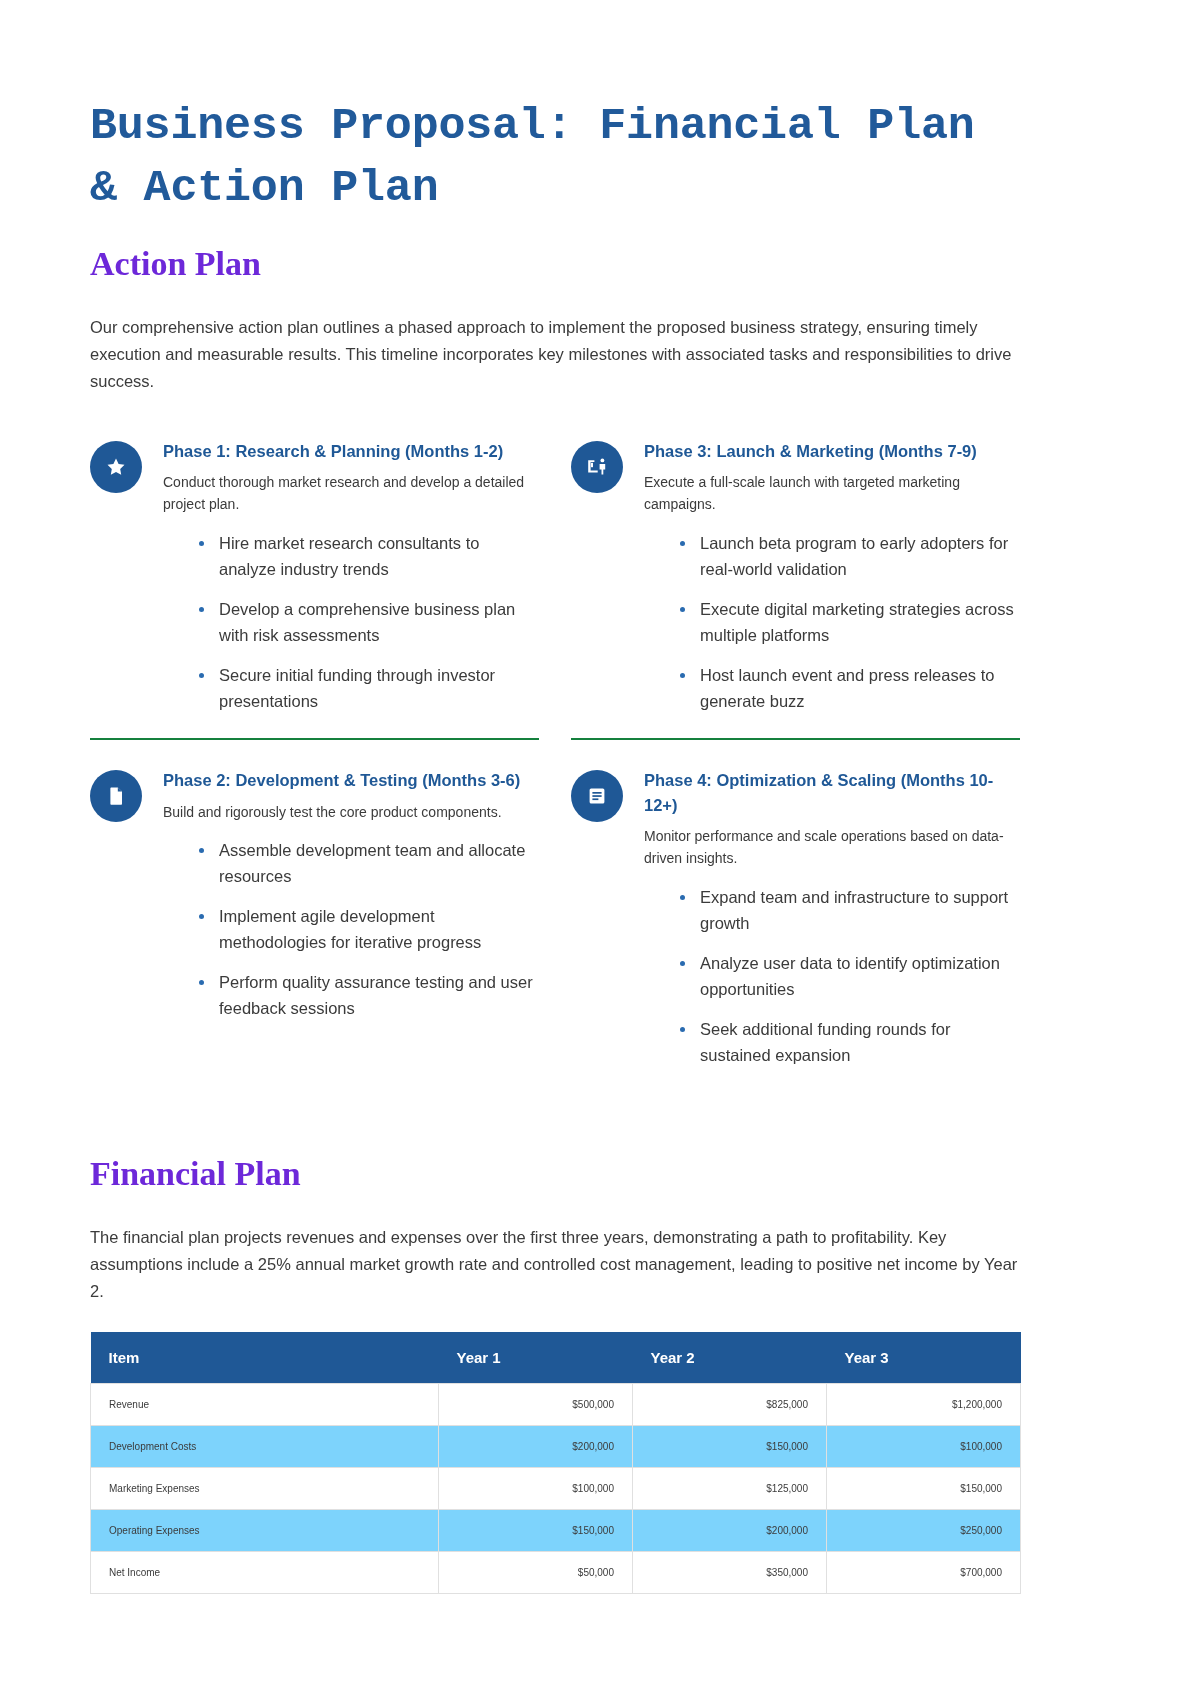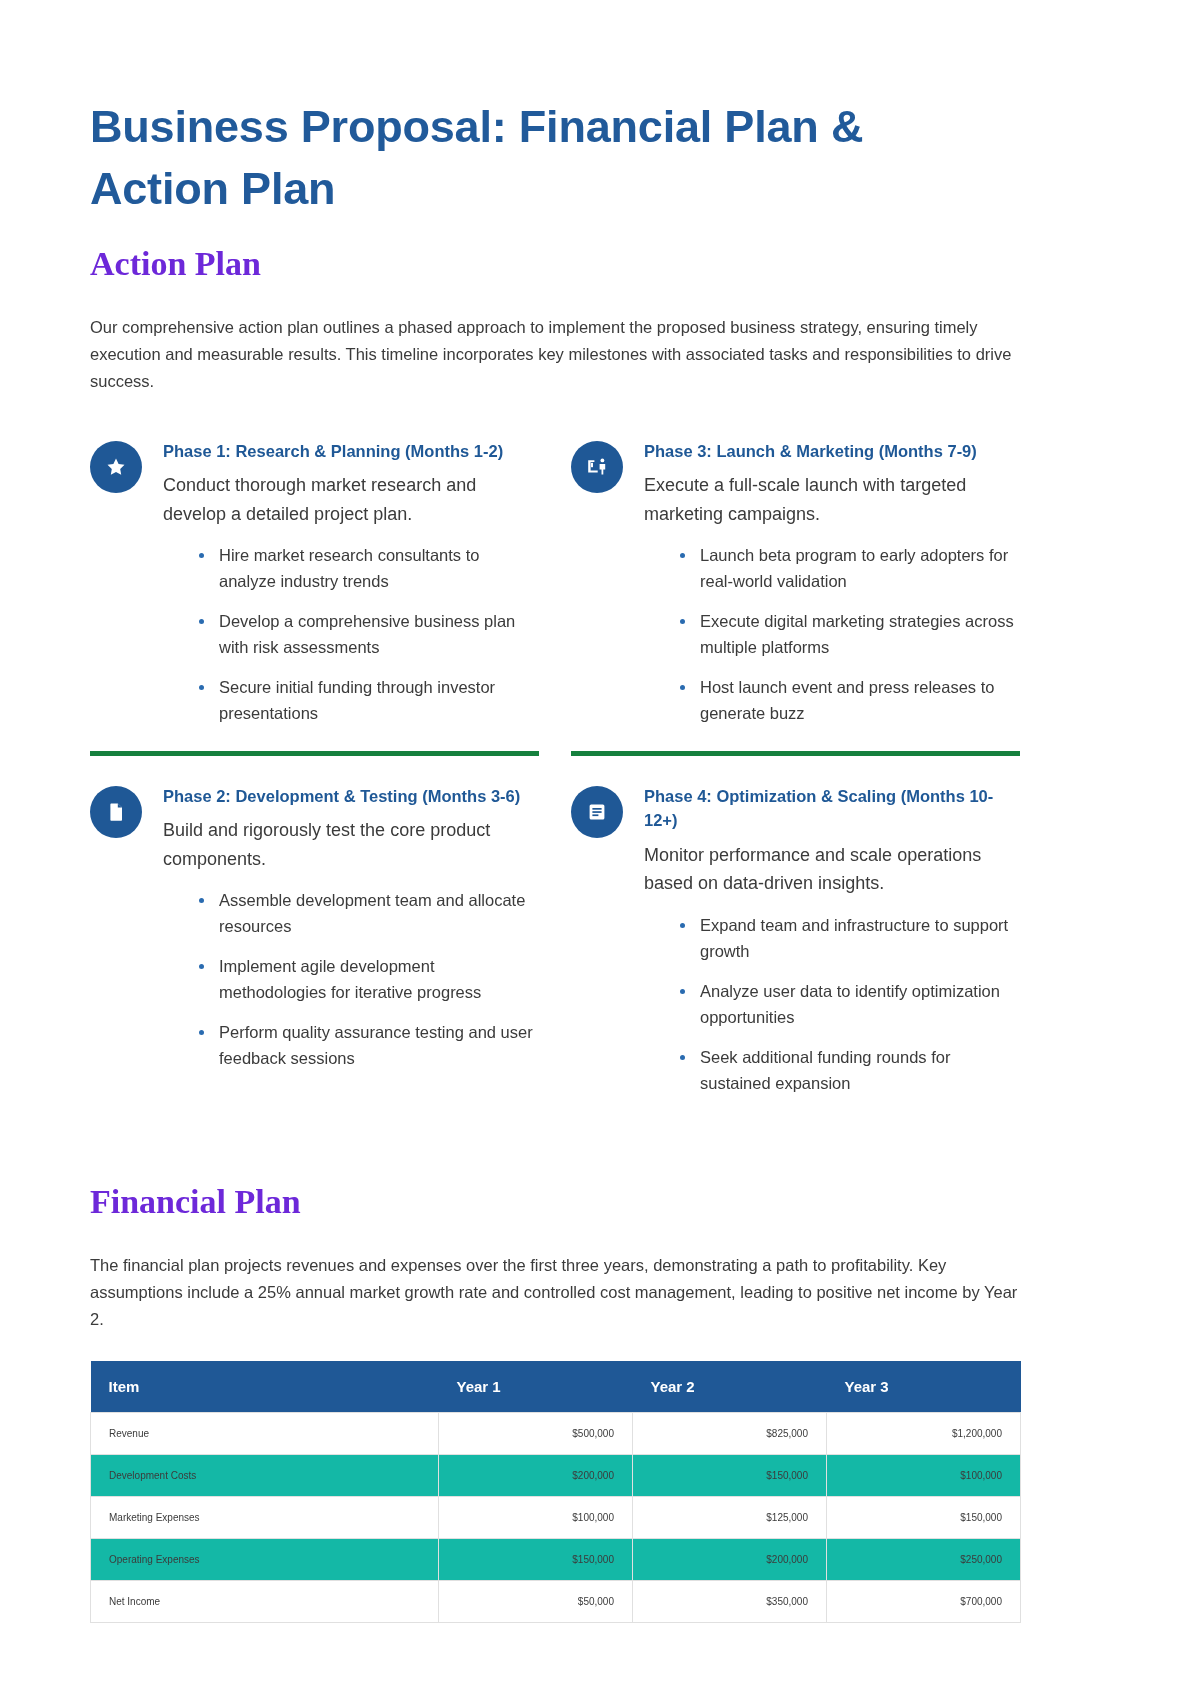--- a/index.html
+++ b/index.html
@@ -22,21 +22,21 @@
     padding: 96px 180px 40px 90px;
     background: #ffffff;
     position: relative;
   }
   .content {
     width: 930px;
   }
 
   
   h1.doc-title {
-    font-family: Liberation Sans, sans-serif;
+    font-family: Liberation Mono, monospace;
     font-size: 45px;
     line-height: 1.38;
     font-weight: bold;
     color: #215a9a;
     margin: 0 0 16px 0;
     letter-spacing: -0.2px;
     max-width: 920px;
   }
   h2.section-title {
     font-family: "Liberation Serif", serif;
@@ -66,21 +66,21 @@
     column-gap: 32px;
     margin-top: 24px;
   }
   .phase-card {
     display: flex;
     align-items: flex-start;
     padding: 20px 0 24px 0;
     box-sizing: border-box;
   }
   .phase-card.row2 {
-    border-top: 5px solid #15803d;
+    border-top: 2px solid #15803d;
     padding-top: 28px;
   }
   .phase-icon {
     flex: 0 0 auto;
     width: 52px;
     height: 52px;
     border-radius: 50%;
     background: #1f5896;
     display: flex;
     align-items: center;
@@ -96,21 +96,21 @@
     min-width: 0;
   }
   .phase-heading {
     font-size: 16.5px;
     font-weight: bold;
     color: #1f5896;
     line-height: 1.5;
     margin: 0 0 8px 0;
   }
   .phase-desc {
-    font-size: 18px;
+    font-size: 14px;
     line-height: 1.58;
     color: #3b3b3b;
     margin: 0;
   }
   .phase-bullets {
     list-style: none;
     margin: 14px 0 0 0;
     padding: 0 0 0 34px;
   }
   .phase-bullets li {
@@ -165,21 +165,21 @@
     text-align: right;
     color: #3b3b3b;
     font-size: 10px;
     box-sizing: border-box;
     background: #ffffff;
   }
   table.fin-table tbody td.col-item {
     text-align: left;
   }
   table.fin-table tbody tr.alt td {
-    background: #14b8a6;
+    background: #7dd3fc;
   }
 </style>
 </head>
 <body>
 
 <div class="page">
   <div class="content">
 
     <h1 class="doc-title">Business Proposal: Financial Plan &amp; Action Plan</h1>
 

